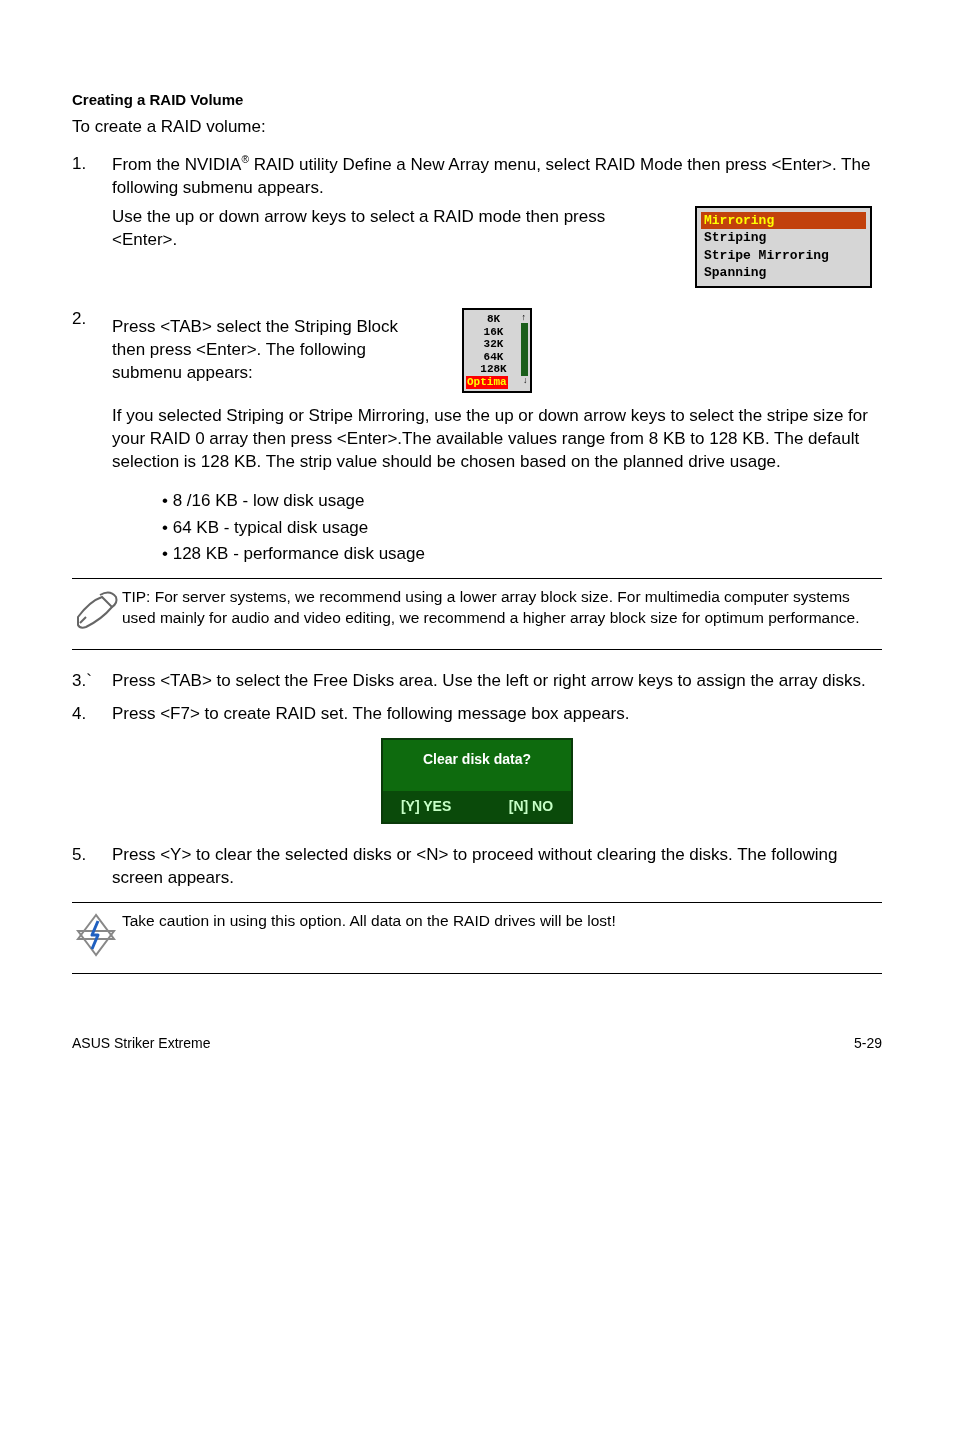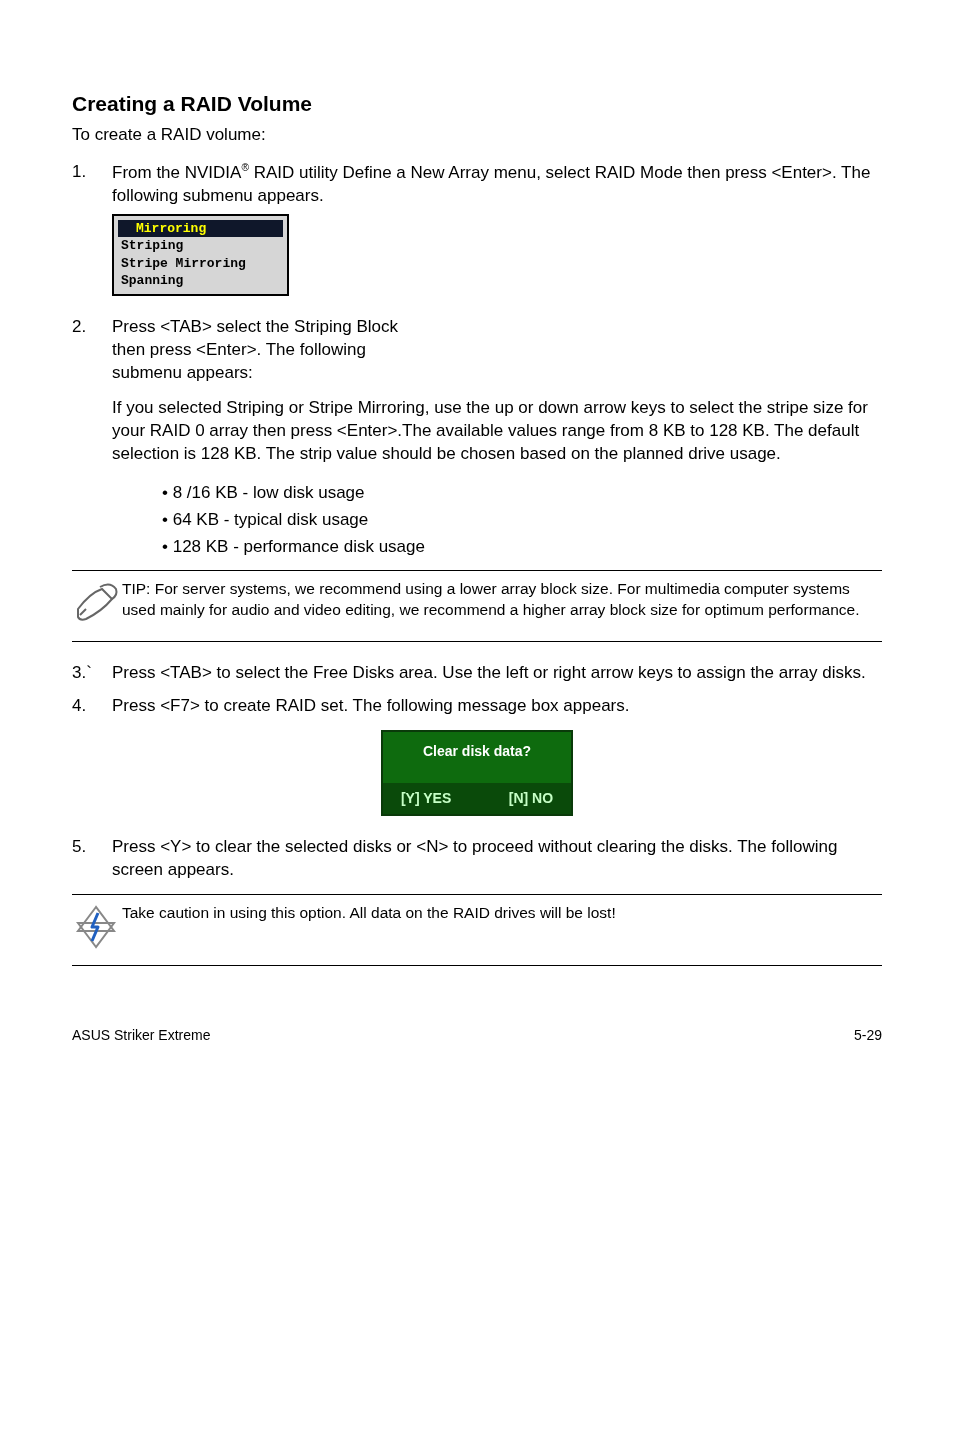--- a/index.html
+++ b/index.html
@@ -8,21 +8,21 @@
     font-size: 17px;
     line-height: 1.35;
     color: #000;
     margin: 0;
     padding: 90px 72px 40px 72px;
     width: 954px;
     box-sizing: border-box;
     background: #fff;
   }
   h3.section-heading {
-    font-size: 21px;
+    font-size: 15px;
     font-weight: bold;
     margin: 0 0 6px 0;
   }
   .intro {
     margin: 0 0 14px 0;
   }
   .row {
     display: flex;
     align-items: flex-start;
     margin-bottom: 10px;
@@ -46,23 +46,23 @@
     background: #d6d6d6;
     font-family: "Courier New", monospace;
     font-size: 13px;
     font-weight: bold;
     padding: 4px;
     width: 165px;
     flex-shrink: 0;
     margin-right: 10px;
   }
   .raid-mode-box .sel {
-    background: #0f172a;
+    background: #c2410c;
     color: #ffff00;
-    padding: 0 18px;
+    padding: 0 3px;
     display: block;
   }
   .raid-mode-box div { padding: 0 3px; }
 
   .block-outer {
     display:flex; align-items:center; gap: 30px;
   }
   .stripe-box {
     border: 2px solid #000;
     background: #d6d6d6;
@@ -141,35 +141,55 @@
 <h3 class="section-heading">Creating a RAID Volume</h3>
 <p class="intro">To create a RAID volume:</p>
 
 <div class="row">
   <div class="num">1.</div>
   <div class="content">
     <div>
       <span>From the NVIDIA</span><sup class="reg">®</sup><span> RAID utility Define a New Array menu, select RAID Mode then press &lt;Enter&gt;. The following submenu appears.</span>
     </div>
     <div class="sub-row" style="margin-top:6px;">
+      <div class="sub-text">Use the up or down arrow keys to select a RAID mode then press &lt;Enter&gt;.</div>
       <div class="raid-mode-box">
         <span class="sel">Mirroring</span>
         <div>Striping</div>
         <div>Stripe Mirroring</div>
         <div>Spanning</div>
       </div>
     </div>
   </div>
 </div>
 
 <div class="row" style="margin-top:20px;">
   <div class="num">2.</div>
   <div class="content">
     <div class="block-outer">
       <div style="max-width:300px;">Press &lt;TAB&gt; select the Striping Block then press &lt;Enter&gt;. The following submenu appears:</div>
+      <div class="stripe-box">
+        <div class="stripe-inner">
+          <div class="stripe-vals">
+            <div>8K</div>
+            <div>16K</div>
+            <div>32K</div>
+            <div>64K</div>
+            <div>128K</div>
+          </div>
+          <div style="display:flex;flex-direction:column;">
+            <div class="arrows">↑</div>
+            <div class="bar-col" style="flex:1;"></div>
+          </div>
+        </div>
+        <div class="sel-row">
+          <span class="opt">Optima</span>
+          <span class="arrows">↓</span>
+        </div>
+      </div>
     </div>
     <div style="margin-top:12px;">If you selected Striping or Stripe Mirroring, use the up or down arrow keys to select the stripe size for your RAID 0 array then press &lt;Enter&gt;.The available values range from 8 KB to 128 KB. The default selection is 128 KB. The strip value should be chosen based on the planned drive usage.</div>
   </div>
 </div>
 
 <div class="bullets">
   <div>• 8 /16 KB - low disk usage</div>
   <div>• 64 KB - typical disk usage</div>
   <div>• 128 KB - performance disk usage</div>
 </div>

